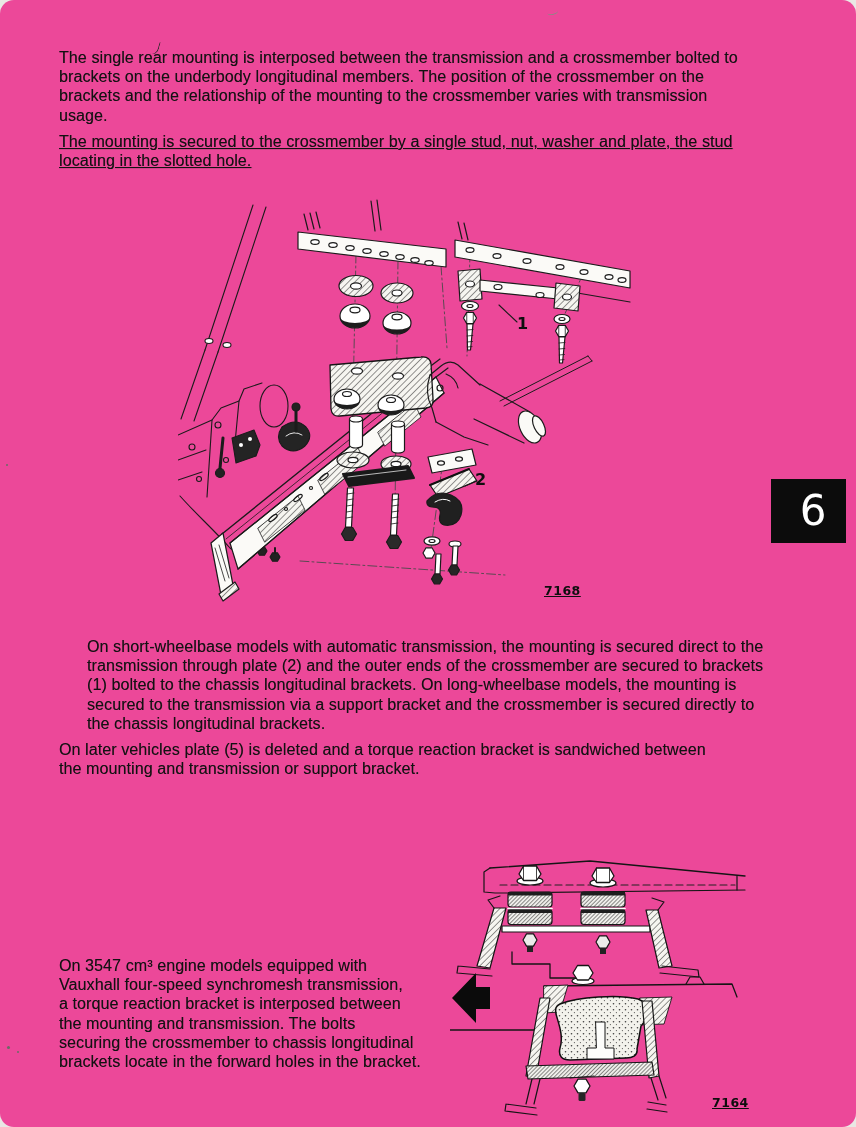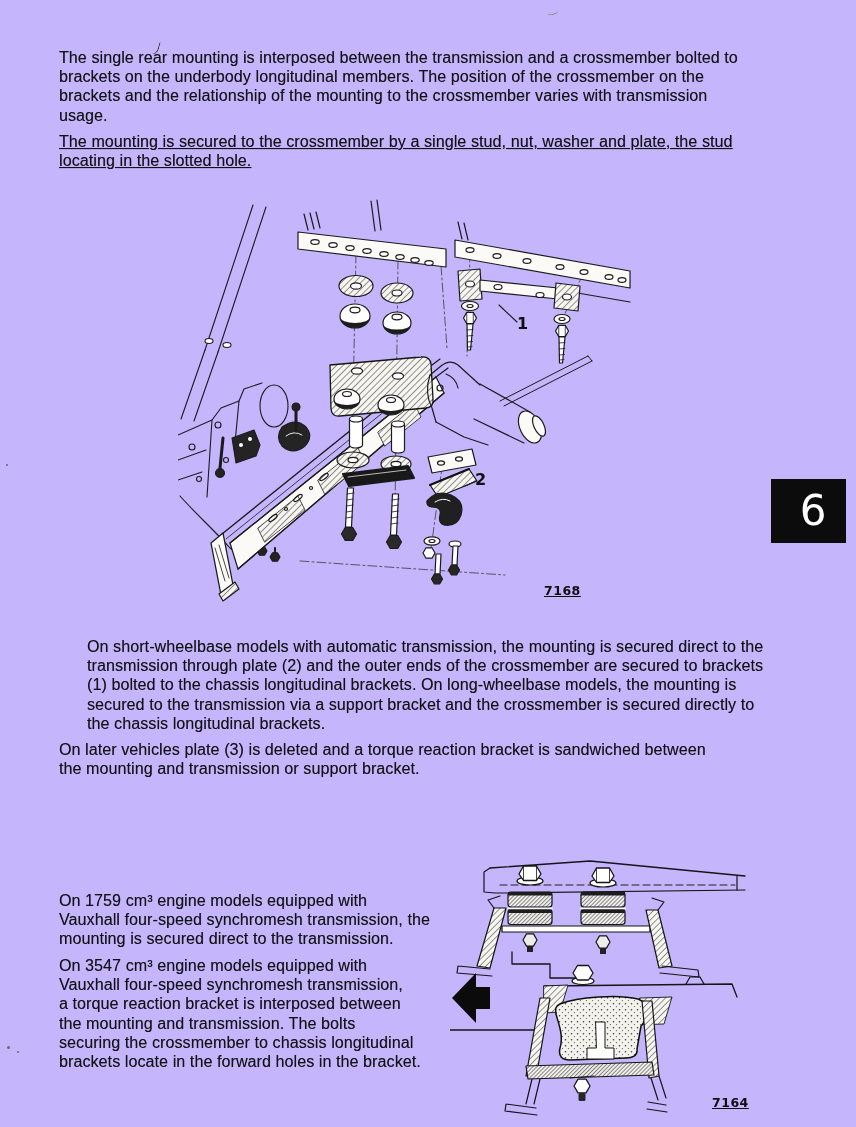--- a/index.html
+++ b/index.html
@@ -1,18 +1,18 @@
 <!DOCTYPE html>
 <html><head>
 <meta charset="utf-8">
 <style>
   html,body{margin:0;padding:0;}
   body{width:856px;height:1127px;background:#e9e8e4;}
-  .page{position:relative;width:856px;height:1127px;background:#c4b5fd;overflow:hidden;
-        font-family:"Liberation Sans",sans-serif;}
+  .page{position:relative;width:856px;height:1127px;background:#ec4899;overflow:hidden;
+        font-family:"Liberation Sans",sans-serif;border-radius:14px;}
   .para{position:absolute;font-size:16px;line-height:19.2px;color:#121212;
         white-space:pre-line;letter-spacing:0.1px;
         text-shadow:0.25px 0.25px 0 rgba(10,10,10,0.45);}
   .wide{width:700px;}
   .narrow{width:405px;}
   figure{position:absolute;margin:0;padding:0;}
   figure svg{position:absolute;left:0;top:0;}
   .part-label{position:absolute;font-family:"DejaVu Sans",sans-serif;font-weight:bold;
         font-size:16px;color:#0e0e0e;}
   .fig-num{position:absolute;font-family:"DejaVu Sans",sans-serif;font-weight:bold;
@@ -42,25 +42,22 @@
 brackets on the underbody longitudinal members. The position of the crossmember on the
 brackets and the relationship of the mounting to the crossmember varies with transmission
 usage.</div>
   <div class="para wide" style="left:59px;top:132px;text-decoration:underline;">The mounting is secured to the crossmember by a single stud, nut, washer and plate, the stud
 locating in the slotted hole.</div>
   <div class="para wide" style="left:59px;top:637px;margin-left:28px;">On short-wheelbase models with automatic transmission, the mounting is secured direct to the
 transmission through plate (2) and the outer ends of the crossmember are secured to brackets
 (1) bolted to the chassis longitudinal brackets. On long-wheelbase models, the mounting is
 secured to the transmission via a support bracket and the crossmember is secured directly to
 the chassis longitudinal brackets.</div>
-  <div class="para wide" style="left:59px;top:740px;">On later vehicles plate (3) is deleted and a torque reaction bracket is sandwiched between
+  <div class="para wide" style="left:59px;top:740px;">On later vehicles plate (5) is deleted and a torque reaction bracket is sandwiched between
 the mounting and transmission or support bracket.</div>
-  <div class="para narrow" style="left:59px;top:891px;">On 1759 cm³ engine models equipped with
-Vauxhall four-speed synchromesh transmission, the
-mounting is secured direct to the transmission.</div>
   <div class="para narrow" style="left:59px;top:956px;">On 3547 cm³ engine models equipped with
 Vauxhall four-speed synchromesh transmission,
 a torque reaction bracket is interposed between
 the mounting and transmission. The bolts
 securing the crossmember to chassis longitudinal
 brackets locate in the forward holes in the bracket.</div>
 
   <figure style="left:178px;top:198px;width:478px;height:415px;">
     <svg width="478" height="415" viewBox="0 0 478 415">
       <defs>

